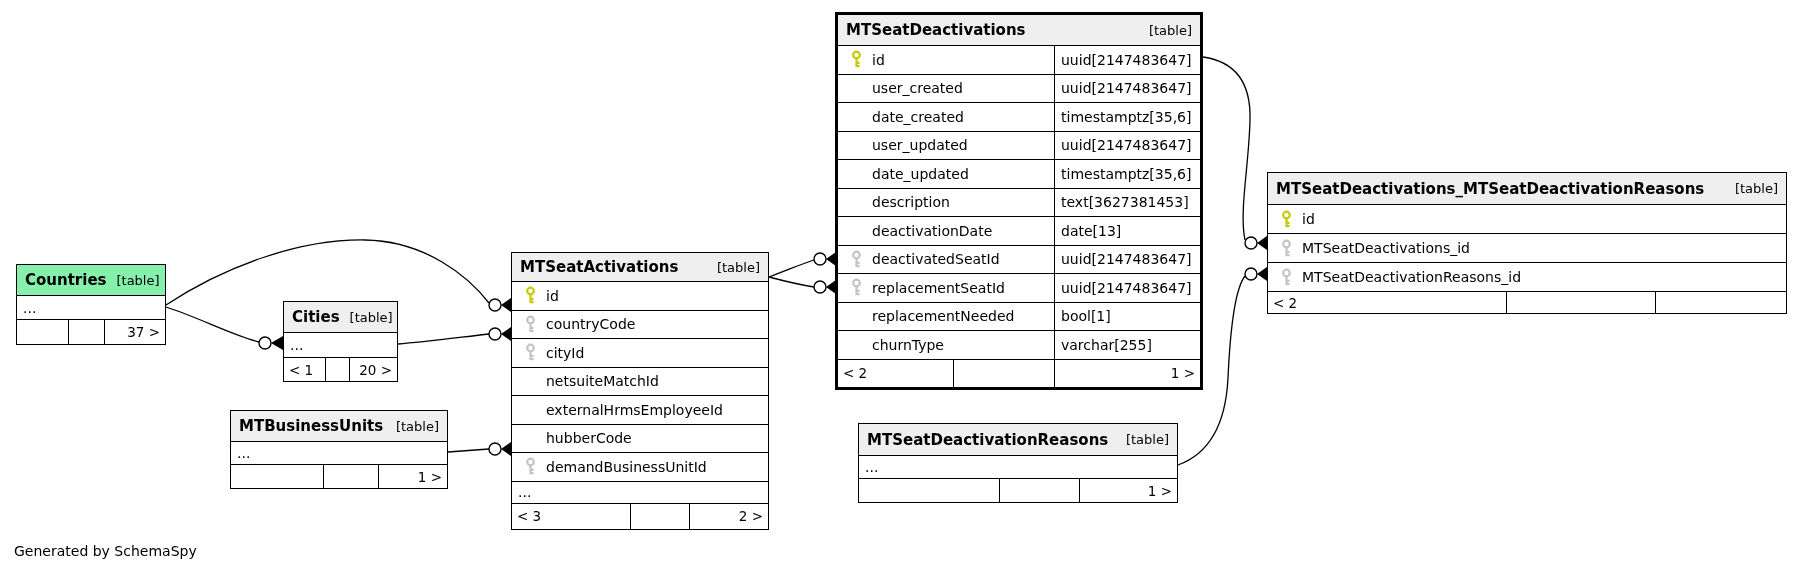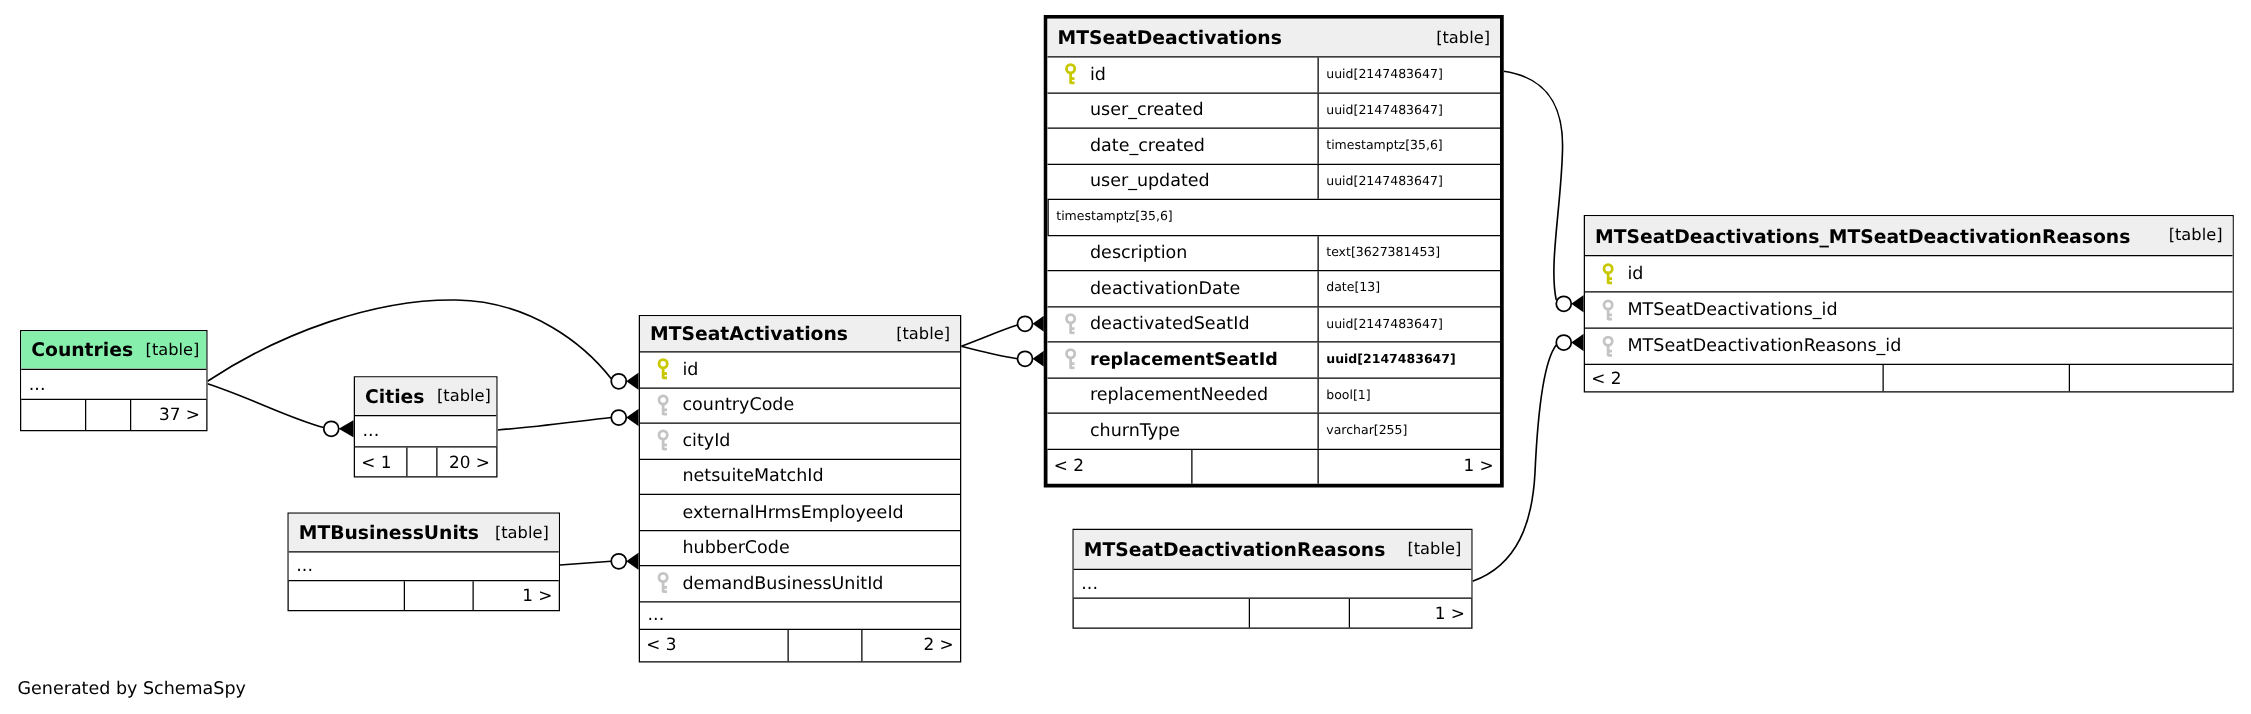--- a/index.html
+++ b/index.html
@@ -24,21 +24,21 @@
   .hdr .tlabel{font-size:13px;white-space:nowrap;margin-left:10px;}
   .row{
     display:flex;align-items:stretch;border-top:1px solid #000;box-sizing:border-box;
     font-size:14px;background:#fff;
   }
   .cell-name{flex:1 1 auto;display:flex;align-items:center;padding-left:6px;min-width:0;}
   .icon-box{width:24px;flex:0 0 24px;display:flex;align-items:center;justify-content:center;}
   .cname{margin-left:4px;white-space:nowrap;}
   .cell-type{
     flex:0 0 auto;border-left:1px solid #000;display:flex;align-items:center;
-    padding-left:6px;font-size:10px;box-sizing:border-box;white-space:nowrap;
+    padding-left:6px;font-size:14px;box-sizing:border-box;white-space:nowrap;
   }
   .row.ellipsis .cell-name{padding-left:6px;}
   .ftr{display:flex;align-items:stretch;border-top:1px solid #000;font-size:13.5px;box-sizing:border-box;}
   .fcell{display:flex;align-items:center;box-sizing:border-box;white-space:nowrap;}
   .fcell + .fcell{border-left:1px solid #000;}
   .fcell.f0{padding-left:5px;justify-content:flex-start;}
   .fcell.f2{padding-right:5px;justify-content:flex-end;flex:1 1 auto;}
   #caption{position:absolute;left:14px;top:543px;font-size:14px;z-index:2;}
   .keysvg{display:block;}
 </style>
@@ -257,20 +257,24 @@
           <div class="cell-type" style="flex-basis: 146px; width: 146px;">timestamptz[35,6]</div>
         </div>
         <div class="row" style="height: 28.5px;">
           <div class="cell-name">
             <span class="icon-box"></span>
             <span class="cname">user_updated</span>
           </div>
           <div class="cell-type" style="flex-basis: 146px; width: 146px;">uuid[2147483647]</div>
         </div>
         <div class="row" style="height: 28.5px;">
+          <div class="cell-name">
+            <span class="icon-box"></span>
+            <span class="cname">date_updated</span>
+          </div>
           <div class="cell-type" style="flex-basis: 146px; width: 146px;">timestamptz[35,6]</div>
         </div>
         <div class="row" style="height: 28.5px;">
           <div class="cell-name">
             <span class="icon-box"></span>
             <span class="cname">description</span>
           </div>
           <div class="cell-type" style="flex-basis: 146px; width: 146px;">text[3627381453]</div>
         </div>
         <div class="row" style="height: 28.5px;">
@@ -285,21 +289,21 @@
             <span class="icon-box">
               <svg class="keysvg" width="13" height="19" viewBox="0 0 13 19">
                 <circle cx="6.5" cy="5" r="3.3" fill="none" stroke="#c4c4c4" stroke-width="2.2"></circle>
                 <path d="M6.5 8.3 L6.5 17 M6.5 12.8 L9.6 12.8 M6.5 16.2 L9.6 16.2" fill="none" stroke="#c4c4c4" stroke-width="2.2"></path>
               </svg>
             </span>
             <span class="cname">deactivatedSeatId</span>
           </div>
           <div class="cell-type" style="flex-basis: 146px; width: 146px;">uuid[2147483647]</div>
         </div>
-        <div class="row" style="height: 28.5px; font-weight: bold;">
+        <div class="row" style="height: 28.5px;">
           <div class="cell-name">
             <span class="icon-box">
               <svg class="keysvg" width="13" height="19" viewBox="0 0 13 19">
                 <circle cx="6.5" cy="5" r="3.3" fill="none" stroke="#c4c4c4" stroke-width="2.2"></circle>
                 <path d="M6.5 8.3 L6.5 17 M6.5 12.8 L9.6 12.8 M6.5 16.2 L9.6 16.2" fill="none" stroke="#c4c4c4" stroke-width="2.2"></path>
               </svg>
             </span>
             <span class="cname">replacementSeatId</span>
           </div>
           <div class="cell-type" style="flex-basis: 146px; width: 146px;">uuid[2147483647]</div>

